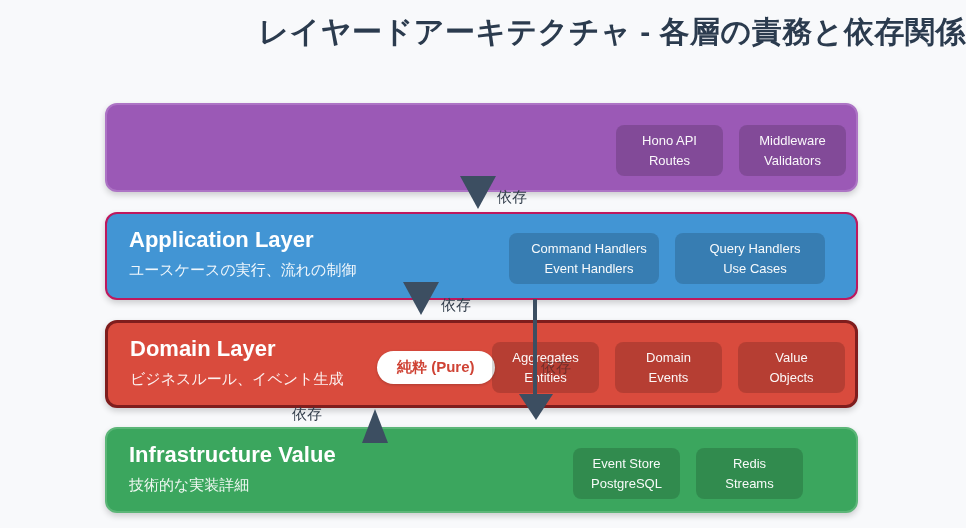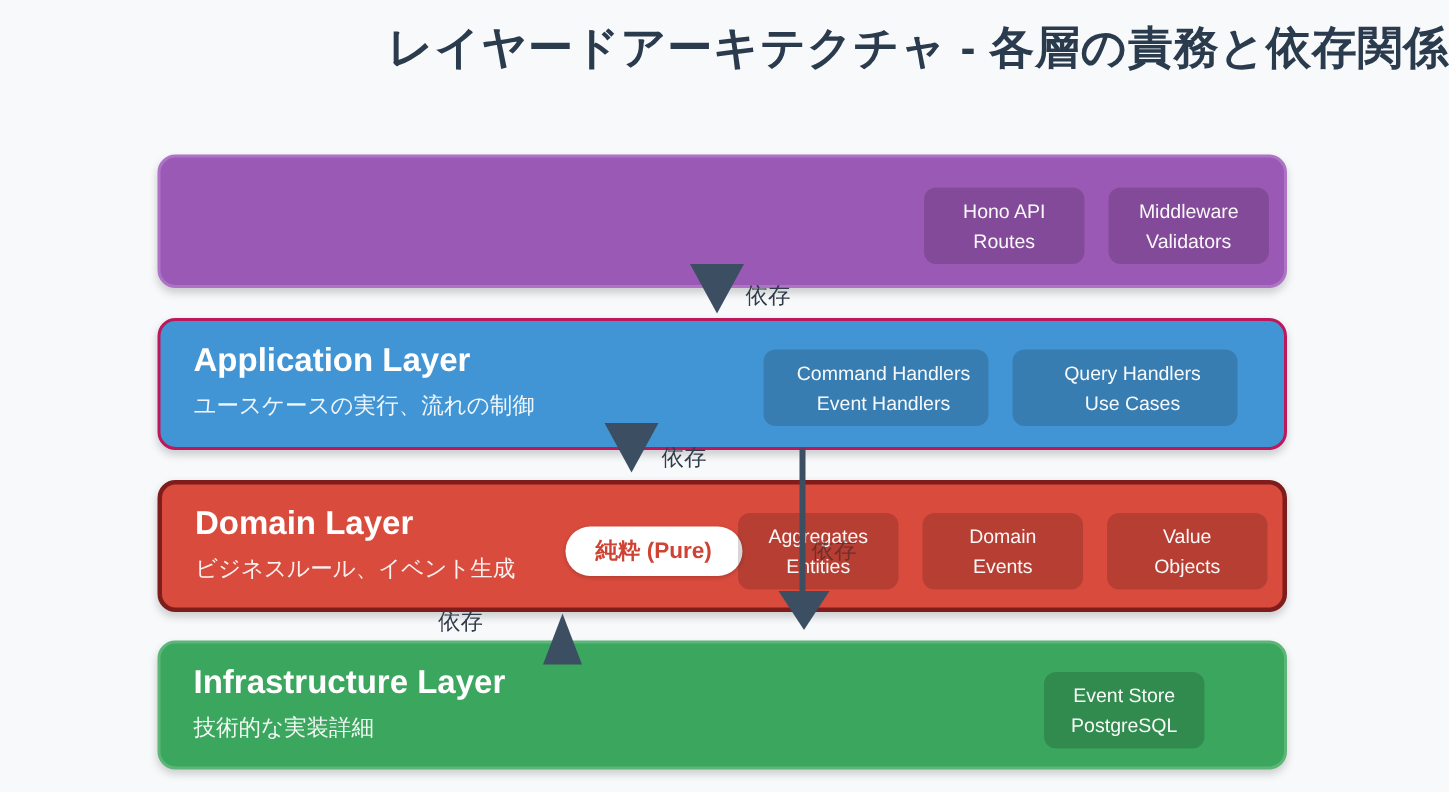--- a/index.html
+++ b/index.html
@@ -117,26 +117,28 @@
 Entities</div>
       <div class="badge">Domain
 Events</div>
       <div class="badge">Value
 Objects</div>
     </div>
   </div>
 
   <div class="layer layer-infrastructure">
     <div class="layer-info">
-      <div class="layer-title">Infrastructure Layer</div>
+      <div class="layer-title">Infrastructure Value</div>
       <div class="layer-subtitle">技術的な実装詳細</div>
     </div>
     <div class="badges">
       <div class="badge">Event Store
 PostgreSQL</div>
+      <div class="badge">Redis
+Streams</div>
     </div>
   </div>
 
   <div class="tri arrow-down-1"></div>
   <div class="dep-label dep-label-1">依存</div>
 
   <div class="tri arrow-down-2"></div>
   <div class="dep-label dep-label-2">依存</div>
 
   <div class="dep-label dep-label-long">依存</div>

